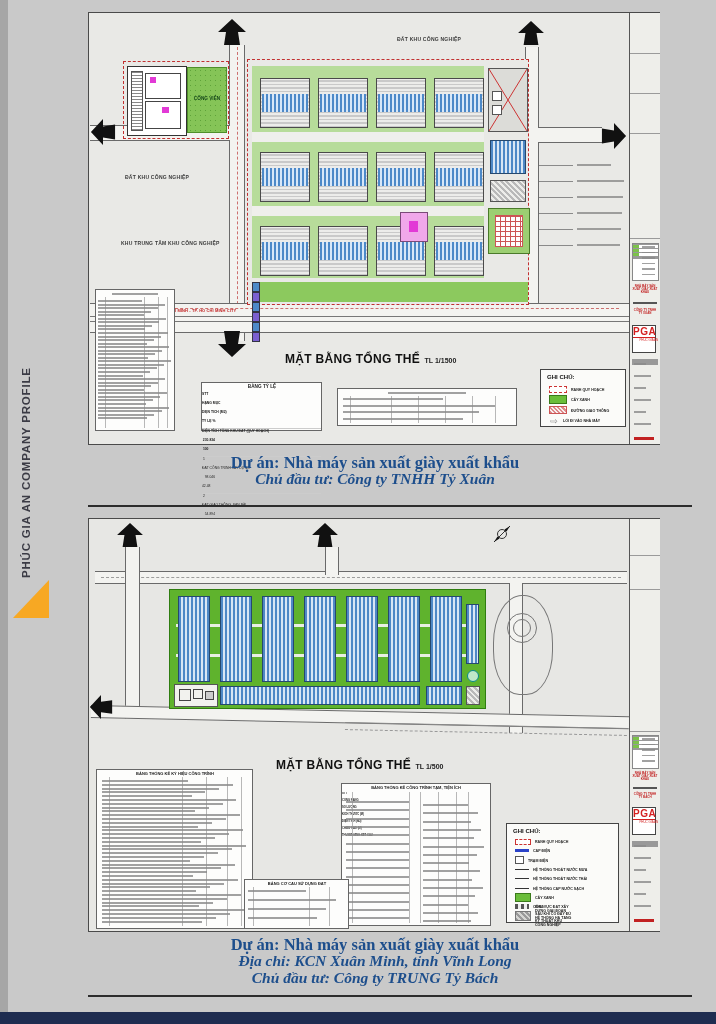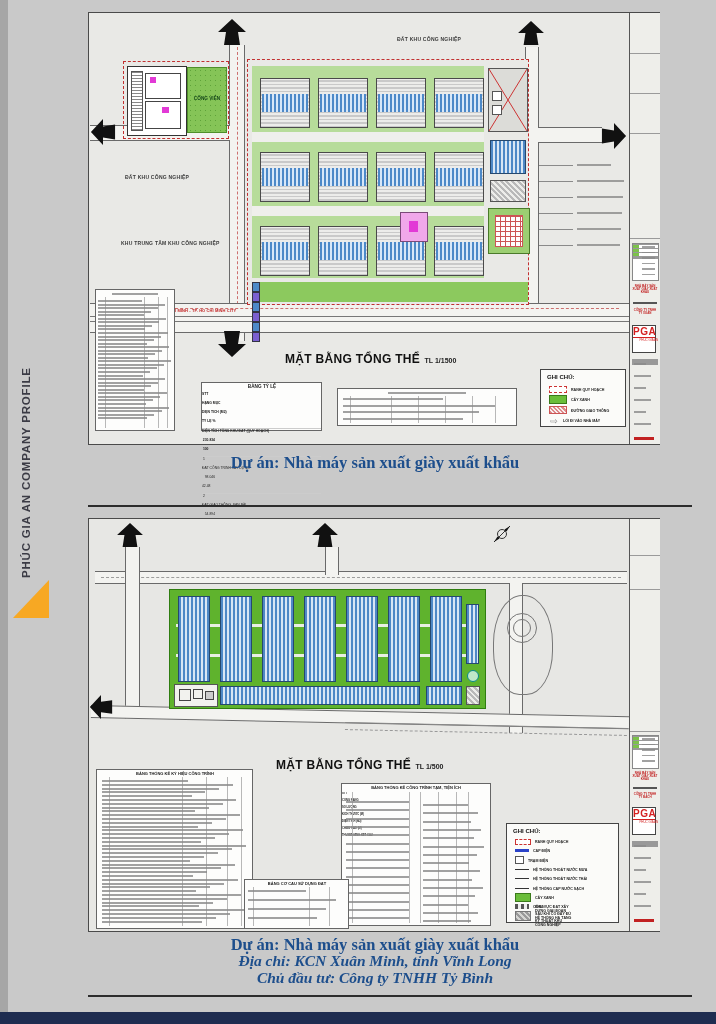--- a/index.html
+++ b/index.html
@@ -330,20 +330,21 @@
       <svg viewBox="0 0 28 26" width="26" height="30" style="position: absolute; left: 512px; top: 108px; transform: rotate(90deg);">
         <polygon points="14,0 28,13 20,13 22,26 6,26 8,13 0,13" fill="#111"></polygon>
       </svg>
       <svg viewBox="0 0 28 26" width="30" height="26" style="position: absolute; left: 128px; top: 318px; transform: rotate(180deg);">
         <polygon points="14,0 28,13 20,13 22,26 6,26 8,13 0,13" fill="#111"></polygon>
       </svg>
     </div>
 
   <div class="caption" style="top:454px;">
     <div class="l1">Dự án: Nhà máy sản xuất giày xuất khẩu</div>
+    <div class="l23">Chủ đầu tư: Công ty TNHH Tỷ Xuân</div>
   </div>
   <div class="ab" style="left:88px;top:505px;width:604px;height:2px;background:#2c2c2c;"></div>
 
   <div class="sheet" id="sheet2" style="left:88px;top:518px;width:572px;height:414px;background:#e7e7e4;">
 
     <div class="road h" style="left:6px;top:52px;width:532px;height:13px;"></div>
     <div class="dashh" style="left:12px;top:58px;width:520px;border-top-color:#888;"></div>
     <div class="road v" style="left:36px;top:28px;width:15px;height:172px;"></div>
     <div class="road v" style="left:236px;top:28px;width:14px;height:28px;"></div>
     <div class="road v" style="left:420px;top:64px;width:14px;height:150px;"></div>
@@ -592,18 +593,18 @@
         <polygon points="14,0 28,13 20,13 22,26 6,26 8,13 0,13" fill="#111"></polygon>
       </svg>
       <svg viewBox="0 0 28 26" width="24" height="28" style="position: absolute; left: 0px; top: 174px; transform: rotate(-90deg);">
         <polygon points="14,0 28,13 20,13 22,26 6,26 8,13 0,13" fill="#111"></polygon>
       </svg>
     </div>
 
   <div class="caption" style="top:936px;">
     <div class="l1">Dự án: Nhà máy sản xuất giày xuất khẩu</div>
     <div class="l23">Địa chỉ: KCN Xuân Minh, tỉnh Vĩnh Long</div>
-    <div class="l23">Chủ đầu tư: Công ty TNHH Tỷ Bình</div>
+    <div class="l23">Chủ đầu tư: Công ty TRUNG Tỷ Bách</div>
   </div>
   <div class="ab" style="left:88px;top:995px;width:604px;height:2px;background:#2c2c2c;"></div>
 
   <div class="ab" style="left:0;top:1012px;width:716px;height:12px;background:#1e2c50;"></div>
 </div>
 
 </body></html>

